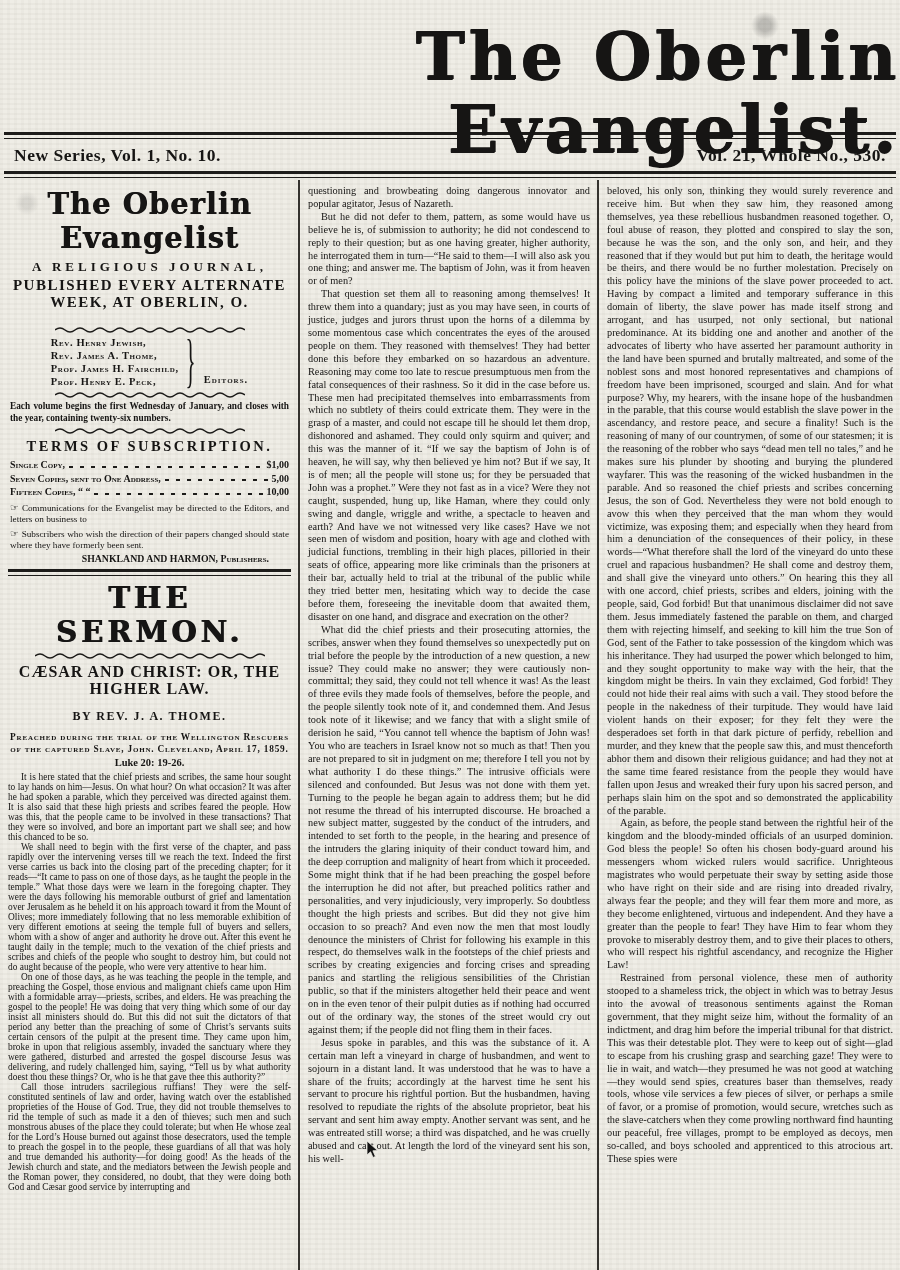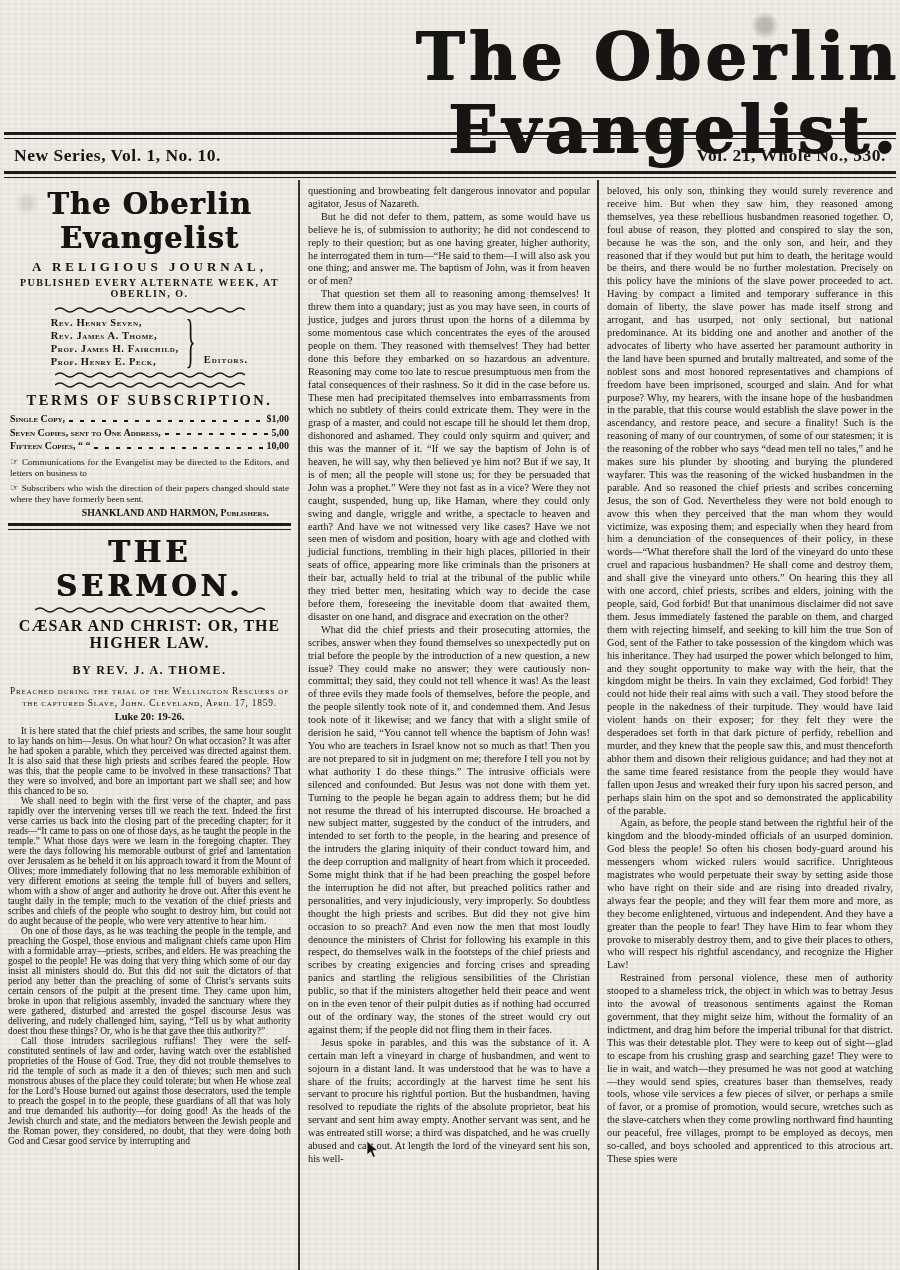--- a/index.html
+++ b/index.html
@@ -38,21 +38,21 @@
   .col-left{ width:298px; }
   .col-mid{ width:299px; border-left:2px solid #35332f; }
   .col-right{ width:303px; border-left:2px solid #35332f; }
   
   .nameplate{
     text-align:center; font-family:"DejaVu Serif", serif; font-weight:bold;
     font-size:29px; letter-spacing:1px; margin:2px 0 4px;
     text-shadow:.6px 0 0 #161514;
   }
   .subtitle{ text-align:center; font-size:13px; font-weight:bold; letter-spacing:4px; margin:3px 0 2px;}
-  .published-line{ text-align:center; font-size:10px; font-weight:bold; letter-spacing:1.5px; margin:0 0 7px;}
+  .published-line{ text-align:center; font-size:15px; font-weight:bold; letter-spacing:1.5px; margin:0 0 15px;}
   .wavy{ display:block; margin:3px auto; }
   .editors{ display:flex; align-items:center; justify-content:center; margin:2px 0; }
   .editors-names{ font-size:10.5px; font-weight:bold; font-variant:small-caps; line-height:13px; letter-spacing:.6px;}
   .editors-brace{ font-size:15px; transform:scale(1.4,3.9); margin:0 10px 0 8px; font-weight:normal;}
   .editors-label{ font-size:10.5px; font-weight:bold; font-variant:small-caps; letter-spacing:1px;margin-top:35px;}
   .volume-note{ font-size:9.3px; font-weight:bold; text-align:justify; line-height:11.5px; margin:3px 2px;}
   .terms-heading{ text-align:center; font-size:14.5px; font-weight:bold; letter-spacing:2.5px; margin:4px 0 3px;}
   .terms-row{ display:flex; align-items:center; font-variant:small-caps; font-size:10px; font-weight:bold; line-height:13.5px; padding:0 2px;}
   .terms-leader{ flex:1; height:10px; margin:0 4px;
     background:repeating-linear-gradient(90deg, #1d1c1a 0 4px, rgba(0,0,0,0) 4px 11px);
@@ -63,21 +63,21 @@
   .notice .hand{ font-family:"DejaVu Sans", sans-serif; font-size:10px; }
   .publishers{ text-align:right; font-size:9.8px; font-variant:small-caps; font-weight:bold; margin:2px 22px 5px;}
   .sermon-rule{ height:3px; border-top:3px solid #1d1c1a; border-bottom:1px solid #1d1c1a; margin:3px 0 5px;}
   .sermon-heading{
     text-align:center; font-family:"DejaVu Serif", serif; font-weight:bold;
     font-size:29px; letter-spacing:4px; margin:2px 0 1px;
     text-shadow:1px 0 0 #161514;
   }
   .sermon-title{ text-align:center; font-size:16px; font-weight:bold; letter-spacing:1px; line-height:17px; margin:4px 0 12px;}
   .sermon-byline{ text-align:center; font-size:12px; font-weight:bold; letter-spacing:1.5px; margin:1px 0 3px;}
-  .sermon-note{ text-align:center; font-variant:small-caps; font-weight:normal; font-size:9.3px; line-height:11.5px; letter-spacing:.8px; margin:8px 0 2px;}
+  .sermon-note{ text-align:center; font-variant:small-caps; font-weight:bold; font-size:9.3px; line-height:11.5px; letter-spacing:.8px; margin:8px 0 2px;}
   .sermon-scripture{ text-align:center; font-size:10.5px; font-weight:bold; margin:1px 0 4px;font-family:Liberation Serif, serif;}
   
   .body-par{ margin:0; text-align:justify; text-indent:13px; }
   .col-left .body-par{ font-size:9.4px; line-height:10px; }
   .col-mid .body-par, .col-right .body-par{ font-size:10.3px; line-height:12.9px; }
   .no-indent{ text-indent:0; }
   
   .cursor{ position:absolute; left:366px; top:1140px; }
 </style>
 </head>
@@ -104,33 +104,34 @@
       <div class="nameplate">The Oberlin Evangelist</div>
       <div class="subtitle">A RELIGIOUS JOURNAL,</div>
       <div class="published-line">PUBLISHED EVERY ALTERNATE WEEK, AT OBERLIN, O.</div>
 
       <svg class="wavy" width="190" height="7" viewBox="0 0 190 7">
           <path d="M0 4 q5 -4 10 0 t10 0 t10 0 t10 0 t10 0 t10 0 t10 0 t10 0 t10 0 t10 0 t10 0 t10 0 t10 0 t10 0 t10 0 t10 0 t10 0 t10 0 t10 0" stroke="#1d1c1a" stroke-width="1.4" fill="none"></path>
         </svg>
 
       <div class="editors">
         <div class="editors-names">
-          <div>Rev. Henry Seven,</div>
+          <div>Rev. Henry Jewish,</div>
           <div>Rev. James A. Thome,</div>
           <div>Prof. James H. Fairchild,</div>
           <div>Prof. Henry E. Peck,</div>
         </div>
         <div class="editors-brace">}</div>
         <div class="editors-label">Editors.</div>
       </div>
 
       <svg class="wavy" width="190" height="7" viewBox="0 0 190 7">
           <path d="M0 4 q5 -4 10 0 t10 0 t10 0 t10 0 t10 0 t10 0 t10 0 t10 0 t10 0 t10 0 t10 0 t10 0 t10 0 t10 0 t10 0 t10 0 t10 0 t10 0 t10 0" stroke="#1d1c1a" stroke-width="1.4" fill="none"></path>
         </svg>
 
+      <div class="volume-note">Each volume begins the first Wednesday of January, and closes with the year, containing twenty-six numbers.</div>
 
       <svg class="wavy" width="190" height="7" viewBox="0 0 190 7">
           <path d="M0 4 q5 -4 10 0 t10 0 t10 0 t10 0 t10 0 t10 0 t10 0 t10 0 t10 0 t10 0 t10 0 t10 0 t10 0 t10 0 t10 0 t10 0 t10 0 t10 0 t10 0" stroke="#1d1c1a" stroke-width="1.4" fill="none"></path>
         </svg>
 
       <div class="terms-heading">TERMS OF SUBSCRIPTION.</div>
 
       <div class="terms-row">
         <span>Single Copy,</span>
         <span class="terms-leader"></span>
@@ -164,21 +165,21 @@
       <div class="sermon-note">Preached during the trial of the Wellington Rescuers of the captured Slave, John.  Cleveland, April 17, 1859.</div>
       <div class="sermon-scripture">Luke 20: 19-26.</div>
 
       <p class="body-par">It is here stated that the chief priests and scribes, the same hour sought to lay hands on him—Jesus.  On what hour?  On what occasion?  It was after he had spoken a parable, which they perceived was directed against them. It is also said that these high priests and scribes feared the people.  How was this, that the people came to be involved in these transactions?  That they were so involved, and bore an important part we shall see; and how this chanced to be so.</p>
       <p class="body-par">We shall need to begin with the first verse of the chapter, and pass rapidly over the intervening verses till we reach the text.  Indeed the first verse carries us back into the closing part of the preceding chapter; for it reads—“It came to pass on one of those days, as he taught the people in the temple.”  What those days were we learn in the foregoing chapter.  They were the days following his memorable outburst of grief and lamentation over Jerusalem as he beheld it on his approach toward it from the Mount of Olives; more immediately following that no less memorable exhibition of very different emotions at seeing the temple full of buyers and sellers, whom with a show of anger and authority he drove out.  After this event he taught daily in the temple; much to the vexation of the chief priests and scribes and chiefs of the people who sought to destroy him, but could not do aught because of the people, who were very attentive to hear him.</p>
       <p class="body-par">On one of those days, as he was teaching the people in the temple, and preaching the Gospel, those envious and malignant chiefs came upon Him with a formidable array—priests, scribes, and elders.  He was preaching the gospel to the people!  He was doing that very thing which some of our day insist all ministers should do.  But this did not suit the dictators of that period any better than the preaching of some of Christ’s servants suits certain censors of the pulpit at the present time.  They came upon him, broke in upon that religious assembly, invaded the sanctuary where they were gathered, disturbed and arrested the gospel discourse Jesus was delivering, and rudely challenged him, saying, “Tell us by what authority doest thou these things?  Or, who is he that gave thee this authority?”</p>
       <p class="body-par">Call those intruders sacrilegious ruffians!  They were the self-constituted sentinels of law and order, having watch over the established proprieties of the House of God.  True, they did not trouble themselves to rid the temple of such as made it a den of thieves; such men and such monstrous abuses of the place they could tolerate; but when He whose zeal for the Lord’s House burned out against those desecrators, used the temple to preach the gospel in to the people, these guardians of all that was holy and true demanded his authority—for doing good! As the heads of the Jewish church and state, and the mediators between the Jewish people and the Roman power, they considered, no doubt, that they were doing both God and Cæsar good service by interrupting and</p>
     </section>
 
     <section class="col col-mid">
-      <p class="body-par no-indent">questioning and browbeating felt dangerous innovator and popular agitator, Jesus of Nazareth.</p>
+      <p class="body-par no-indent">questioning and browbeating doing dangerous innovator and popular agitator, Jesus of Nazareth.</p>
       <p class="body-par">But he did not defer to them, pattern, as some would have us believe he is, of submission to authority; he did not condescend to reply to their question; but as one having greater, higher authority, he interrogated them in turn—“He said to them—I will also ask you one thing; and answer me.  The baptism of John, was it from heaven or of men?</p>
       <p class="body-par">That question set them all to reasoning among themselves!  It threw them into a quandary; just as you may have seen, in courts of justice, judges and jurors thrust upon the horns of a dilemma by some momentous case which concentrates the eyes of the aroused people on them. They reasoned with themselves!  They had better done this before they embarked on so hazardous an adventure. Reasoning may come too late to rescue presumptuous men from the fatal consequences of their rashness.  So it did in the case before us.  These men had precipitated themselves into embarrassments from which no subtlety of theirs could extricate them.  They were in the grasp of a master, and could not escape till he should let them drop, dishonored and ashamed.  They could only squirm and quiver; and this was the manner of it.  “If we say the baptism of John is of heaven, he will say, why then believed ye him not?  But if we say, It is of men; all the people will stone us; for they be persuaded that John was a prophet.”  Were they not fast as in a vice?  Were they not caught, suspended, hung up, like Haman, where they could only swing and dangle, wriggle and writhe, a spectacle to heaven and earth?  And have we not witnessed very like cases?  Have we not seen men of wisdom and position, hoary with age and clothed with judicial functions, trembling in their high places, pilloried in their seats of office, appearing more like criminals than the prisoners at their bar, actually held to trial at the tribunal of the public while they tried better men, hesitating which way to decide the case before them, foreseeing the inevitable doom that awaited them, disaster on one hand, and disgrace and execration on the other?</p>
       <p class="body-par">What did the chief priests and their prosecuting attornies, the scribes, answer when they found themselves so unexpectedly put on trial before the people by the introduction of a new question, a new issue?  They could make no answer; they were cautiously non-committal; they said, they could not tell whence it was!  As the least of three evils they made fools of themselves, before the people, and the people silently took note of it, and condemned them.  And Jesus took note of it likewise; and we fancy that with a slight smile of derision he said, “You cannot tell whence the baptism of John was!  You who are teachers in Israel know not so much as that! Then you are not prepared to sit in judgment on me; therefore I tell you not by what authority I do these things.”  The intrusive officials were silenced and confounded.  But Jesus was not done with them yet.  Turning to the people he began again to address them; but he did not resume the thread of his interrupted discourse. He broached a new subject matter, suggested by the conduct of the intruders, and intended to set forth to the people, in the hearing and presence of the intruders the glaring iniquity of their conduct toward him, and the deep corruption and malignity of heart from which it proceeded. Some might think that if he had been preaching the gospel before the interruption he did not after, but preached politics rather and personalities, and very injudiciously, very improperly.  So doubtless thought the high priests and scribes.  But did they not give him occasion to so preach?  And even now the men that most loudly denounce the ministers of Christ for following his example in this respect, do themselves walk in the footsteps of the chief priests and scribes by creating exigencies and forcing crises and spreading panics and startling the religious sensibilities of the Christian public, so that if the ministers altogether held their peace and went on in the even tenor of their pulpit duties as if nothing had occurred out of the ordinary way, the stones of the street would cry out against them; if the people did not fling them in their faces.</p>
       <p class="body-par">Jesus spoke in parables, and this was the substance of it.  A certain man left a vineyard in charge of husbandmen, and went to sojourn in a distant land.  It was understood that he was to have a share of the fruits; accordingly at the harvest time he sent his servant to procure his rightful portion.  But the husbandmen, having resolved to repudiate the rights of the absolute proprietor, beat his servant and sent him away empty.  Another servant was sent, and he was entreated still worse; a third was dispatched, and he was cruelly abused and cast out. At length the lord of the vineyard sent his son, his well-</p>
     </section>
 
     <section class="col col-right">
       <p class="body-par no-indent">beloved, his only son, thinking they would surely reverence and receive him.  But when they saw him, they reasoned among themselves, yea these rebellious husbandmen reasoned together.  O, foul abuse of reason, they plotted and conspired to slay the son, because he was the son, and the only son, and heir, and they reasoned that if they would but put him to death, the heritage would be theirs, and there would be no further molestation. Precisely on this policy have the minions of the slave power proceeded to act.  Having by compact a limited and temporary sufferance in this domain of liberty, the slave power has made itself strong and arrogant, and has usurped, not only sectional, but national predominance. At its bidding one and another and another of the advocates of liberty who have asserted her paramount authority in the land have been spurned and brutally maltreated, and some of the noblest sons and most honored representatives and champions of freedom have been imprisoned, scourged and slain.  And for what purpose?  Why, my hearers, with the insane hope of the husbandmen in the parable, that this course would establish the slave power in the ascendancy, and restore peace, and secure a finality!  Such is the reasoning of many of our countrymen, of some of our statesmen; it is the reasoning of the robber who says “dead men tell no tales,” and he makes sure his plunder by shooting and burying the plundered wayfarer.  This was the reasoning of the wicked husbandmen in the parable.  And so reasoned the chief priests and scribes concerning Jesus, the son of God. Nevertheless they were not bold enough to avow this when they perceived that the man whom they would victimize, was exposing them; and especially when they heard from him a denunciation of the consequences of their policy, in these words—“What therefore shall the lord of the vineyard do unto these cruel and rapacious husbandmen?  He shall come and destroy them, and shall give the vineyard unto others.”  On hearing this they all with one accord, chief priests, scribes and elders, joining with the people, said, God forbid!  But that unanimous disclaimer did not save them.  Jesus immediately fastened the parable on them, and charged them with rejecting himself, and seeking to kill him the true Son of God, sent of the Father to take possession of the kingdom which was his inheritance.  They had usurped the power which belonged to him, and they sought opportunity to make way with the heir, that the kingdom might be theirs.  In vain they exclaimed, God forbid! They could not hide their real aims with such a vail. They stood before the people in the nakedness of their turpitude.  They would have laid violent hands on their exposer; for they felt they were the desperadoes set forth in that dark picture of perfidy, rebellion and murder, and they knew that the people saw this, and must thenceforth abhor them and disown their religious guidance; and had they not at the same time feared resistance from the people they would have fallen upon Jesus and wreaked their fury upon his sacred person, and perhaps slain him on the spot and so demonstrated the applicability of the parable.</p>
       <p class="body-par">Again, as before, the people stand between the rightful heir of the kingdom and the bloody-minded officials of an usurped dominion.  God bless the people!  So often his chosen body-guard around his messengers whom wicked rulers would sacrifice.  Unrighteous magistrates who would perpetuate their sway by setting aside those who have right on their side and are rising into dreaded rivalry, always fear the people; and they will fear them more and more, as they become enlightened, virtuous and independent.  And they have a greater than the people to fear! They have Him to fear whom they provoke to miserably destroy them, and to give their places to others, who will respect his rightful ascendancy, and recognize the Higher Law!</p>
       <p class="body-par">Restrained from personal violence, these men of authority stooped to a shameless trick, the object in which was to betray Jesus into the avowal of treasonous sentiments against the Roman government, that they might seize him, without the formality of an indictment, and drag him before the imperial tribunal for that district.  This was their detestable plot.  They were to keep out of sight—glad to escape from his crushing grasp and searching gaze!  They were to lie in wait, and watch—they presumed he was not good at watching—they would send spies, creatures baser than themselves, ready tools, whose vile services a few pieces of silver, or perhaps a smile of favor, or a promise of promotion, would secure, wretches such as the slave-catchers when they come prowling northward find haunting our peaceful, free villages, prompt to be employed as decoys, men so-called, and boys schooled and apprenticed to this atrocious art.  These spies were</p>

